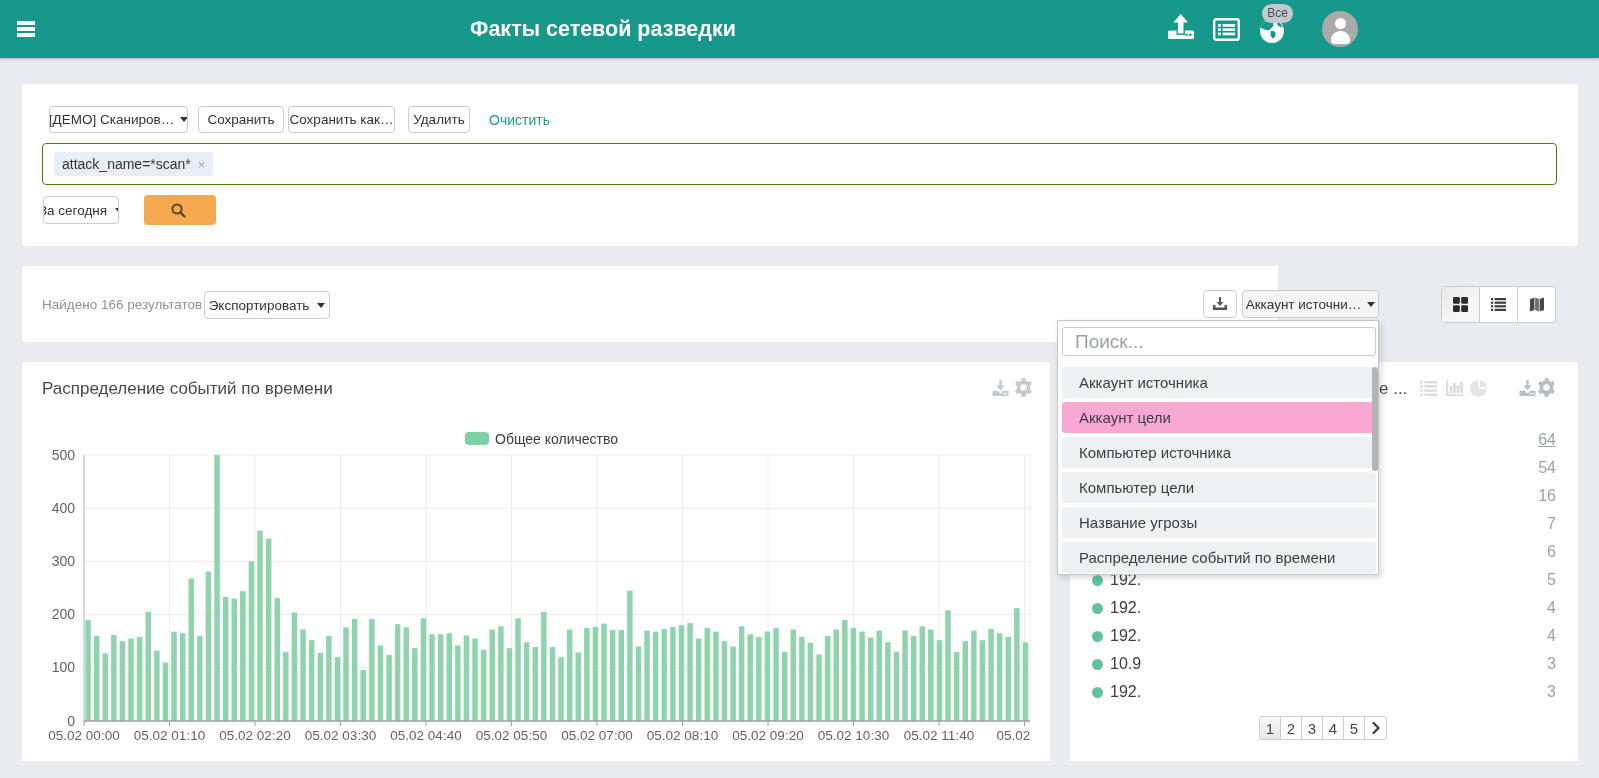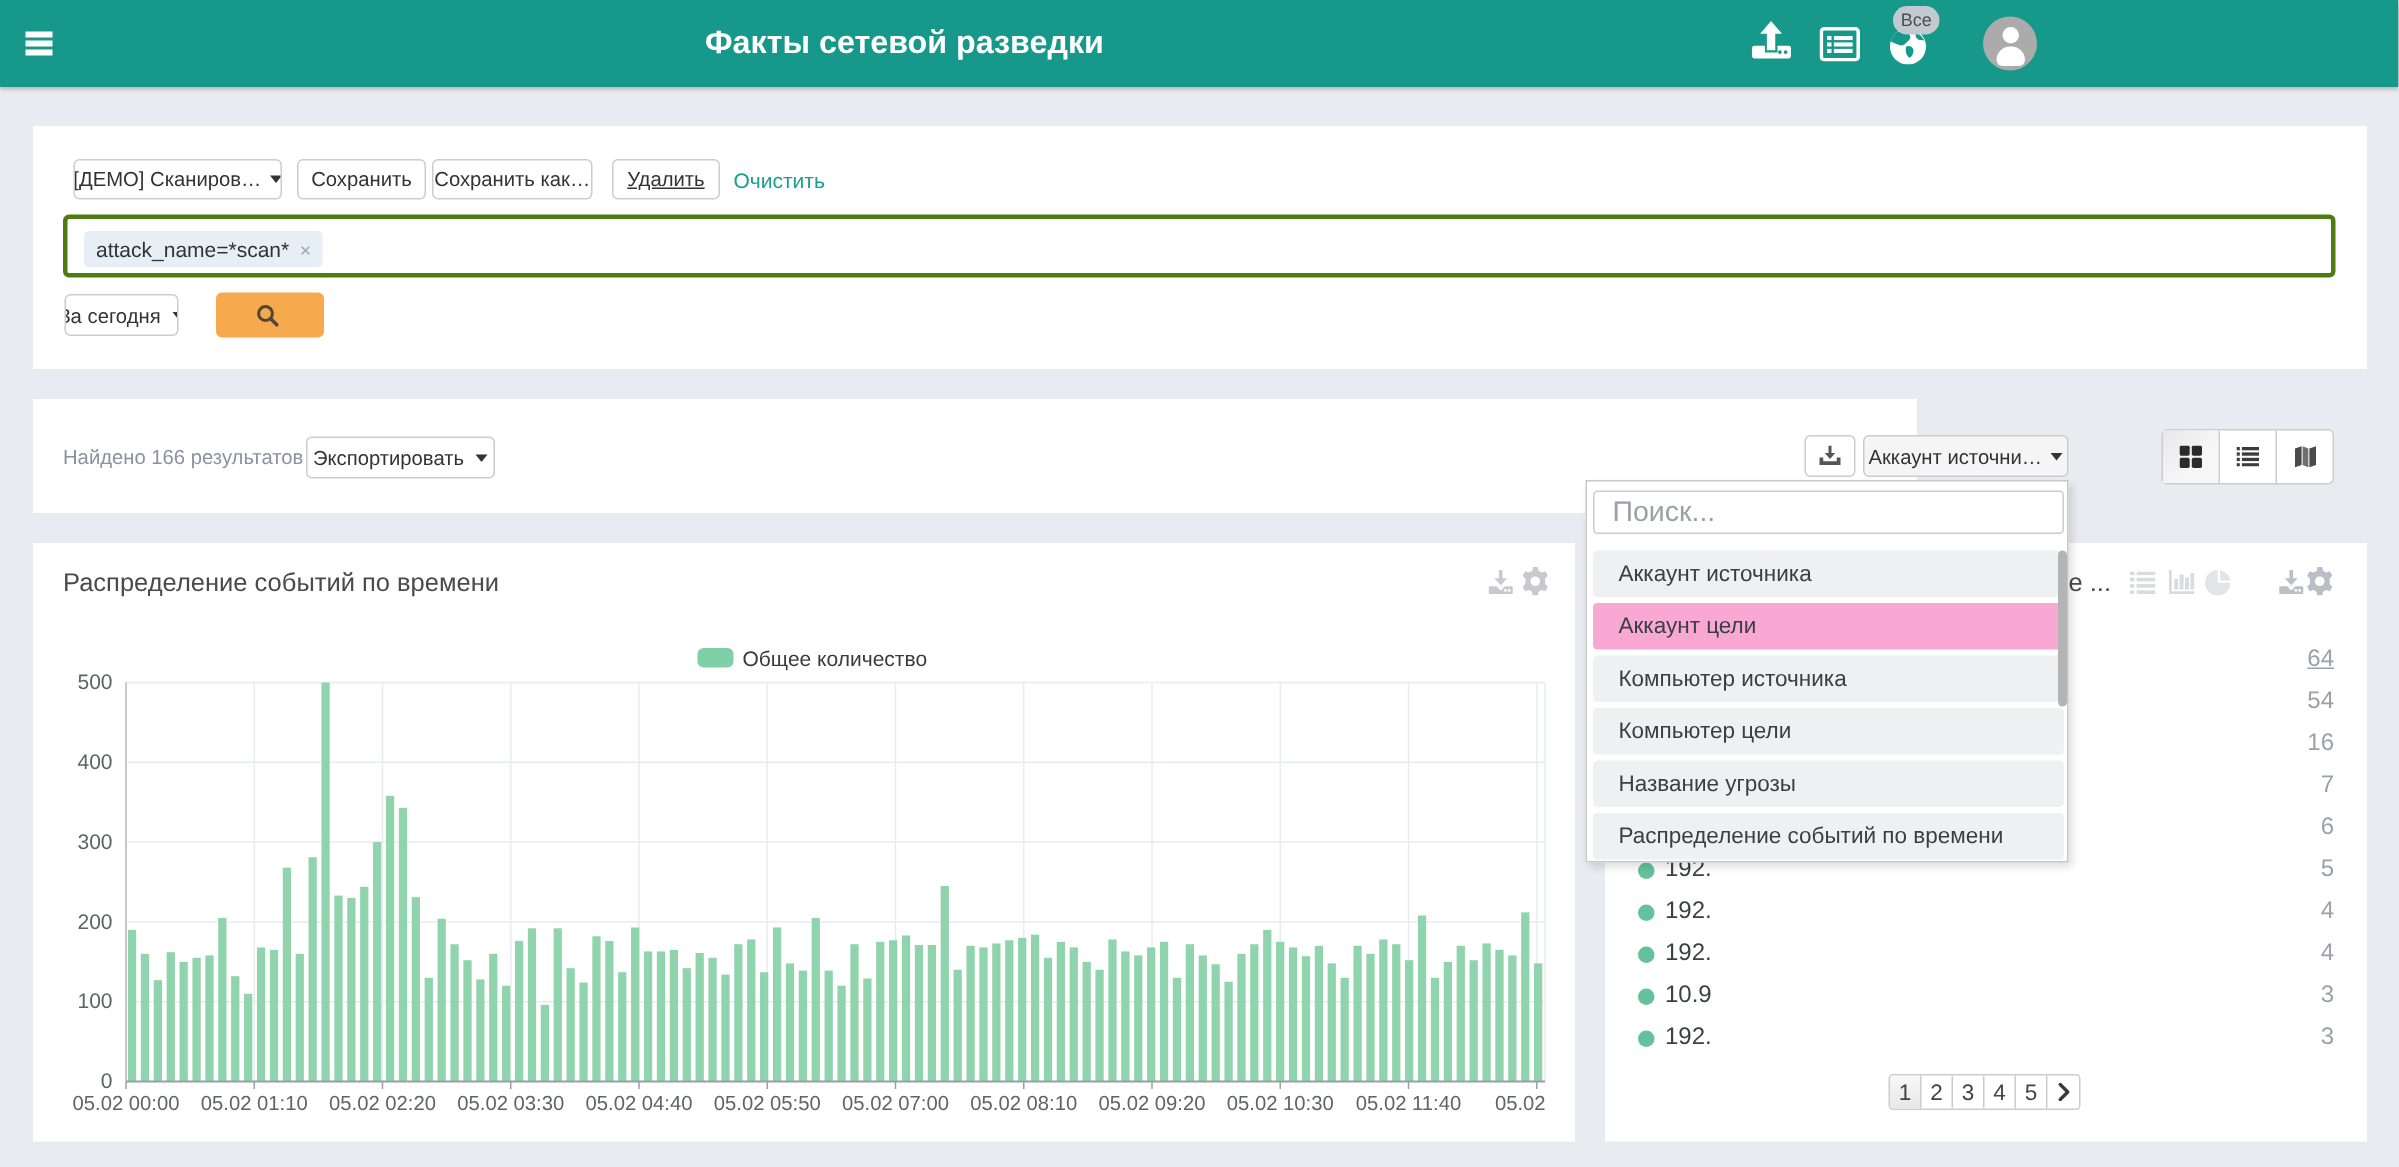--- a/index.html
+++ b/index.html
@@ -59,24 +59,24 @@
   <div class="abs" style="left:1322px;top:11px;width:36px;height:36px;border-radius:50%;background:#ababab;overflow:hidden;">
     <div class="abs" style="left:12.5px;top:7px;width:11px;height:11px;border-radius:50%;background:#fff;"></div>
     <div class="abs" style="left:8.5px;top:19.5px;width:19px;height:13px;border-radius:9px 9px 4px 4px;background:#fff;"></div>
   </div>
 </div>
 
 <div class="panel" style="left:22px;top:84px;width:1556px;height:162px;">
   <div class="btn" style="left:27px;top:22px;width:139px;height:27px;">[ДЕМО] Сканиров…<span class="caret" style="margin-left:6px;"></span></div>
   <div class="btn" style="left:176px;top:22px;width:86px;height:27px;">Сохранить</div>
   <div class="btn" style="left:266px;top:22px;width:107px;height:27px;">Сохранить как…</div>
-  <div class="btn" style="left:386px;top:22px;width:72px;height:27px;text-decoration:underline;">Удалить</div>
+  <div class="btn" style="left:386px;top:22px;width:62px;height:27px;">Удалить</div>
   <div class="abs" style="left:467px;top:22px;height:27px;display:flex;align-items:center;color:#19a18c;font-size:14px;">Очистить</div>
 
-  <div class="abs" style="left:20px;top:59px;width:1515px;height:42px;border:3px solid #4d7c0f;border-radius:4px;background:#fff;">
+  <div class="abs" style="left:20px;top:59px;width:1515px;height:42px;border:1px solid #4d7c0f;border-radius:4px;background:#fff;">
     <div class="abs" style="left:11px;top:8px;height:24px;background:#e8eef5;border-radius:3px;display:flex;align-items:center;padding:0 8px;font-size:14px;color:#333;">attack_name=*scan*<span style="color:#9aa;margin-left:7px;font-size:13px;">×</span></div>
   </div>
   <div class="btn" style="left:21px;top:112px;width:76px;height:28px;">За сегодня<span class="caret"></span></div>
   <div class="abs" style="left:122px;top:111px;width:72px;height:30px;background:#f7aa4d;border-radius:4px;">
     <svg class="abs" style="left:26px;top:7px;" width="17" height="17" viewBox="0 0 17 17">
       <circle cx="7" cy="7" r="4.6" fill="none" stroke="#534632" stroke-width="2"></circle>
       <line x1="10.5" y1="10.5" x2="14.5" y2="14.5" stroke="#534632" stroke-width="2.4" stroke-linecap="round"></line>
     </svg>
   </div>
 </div>

